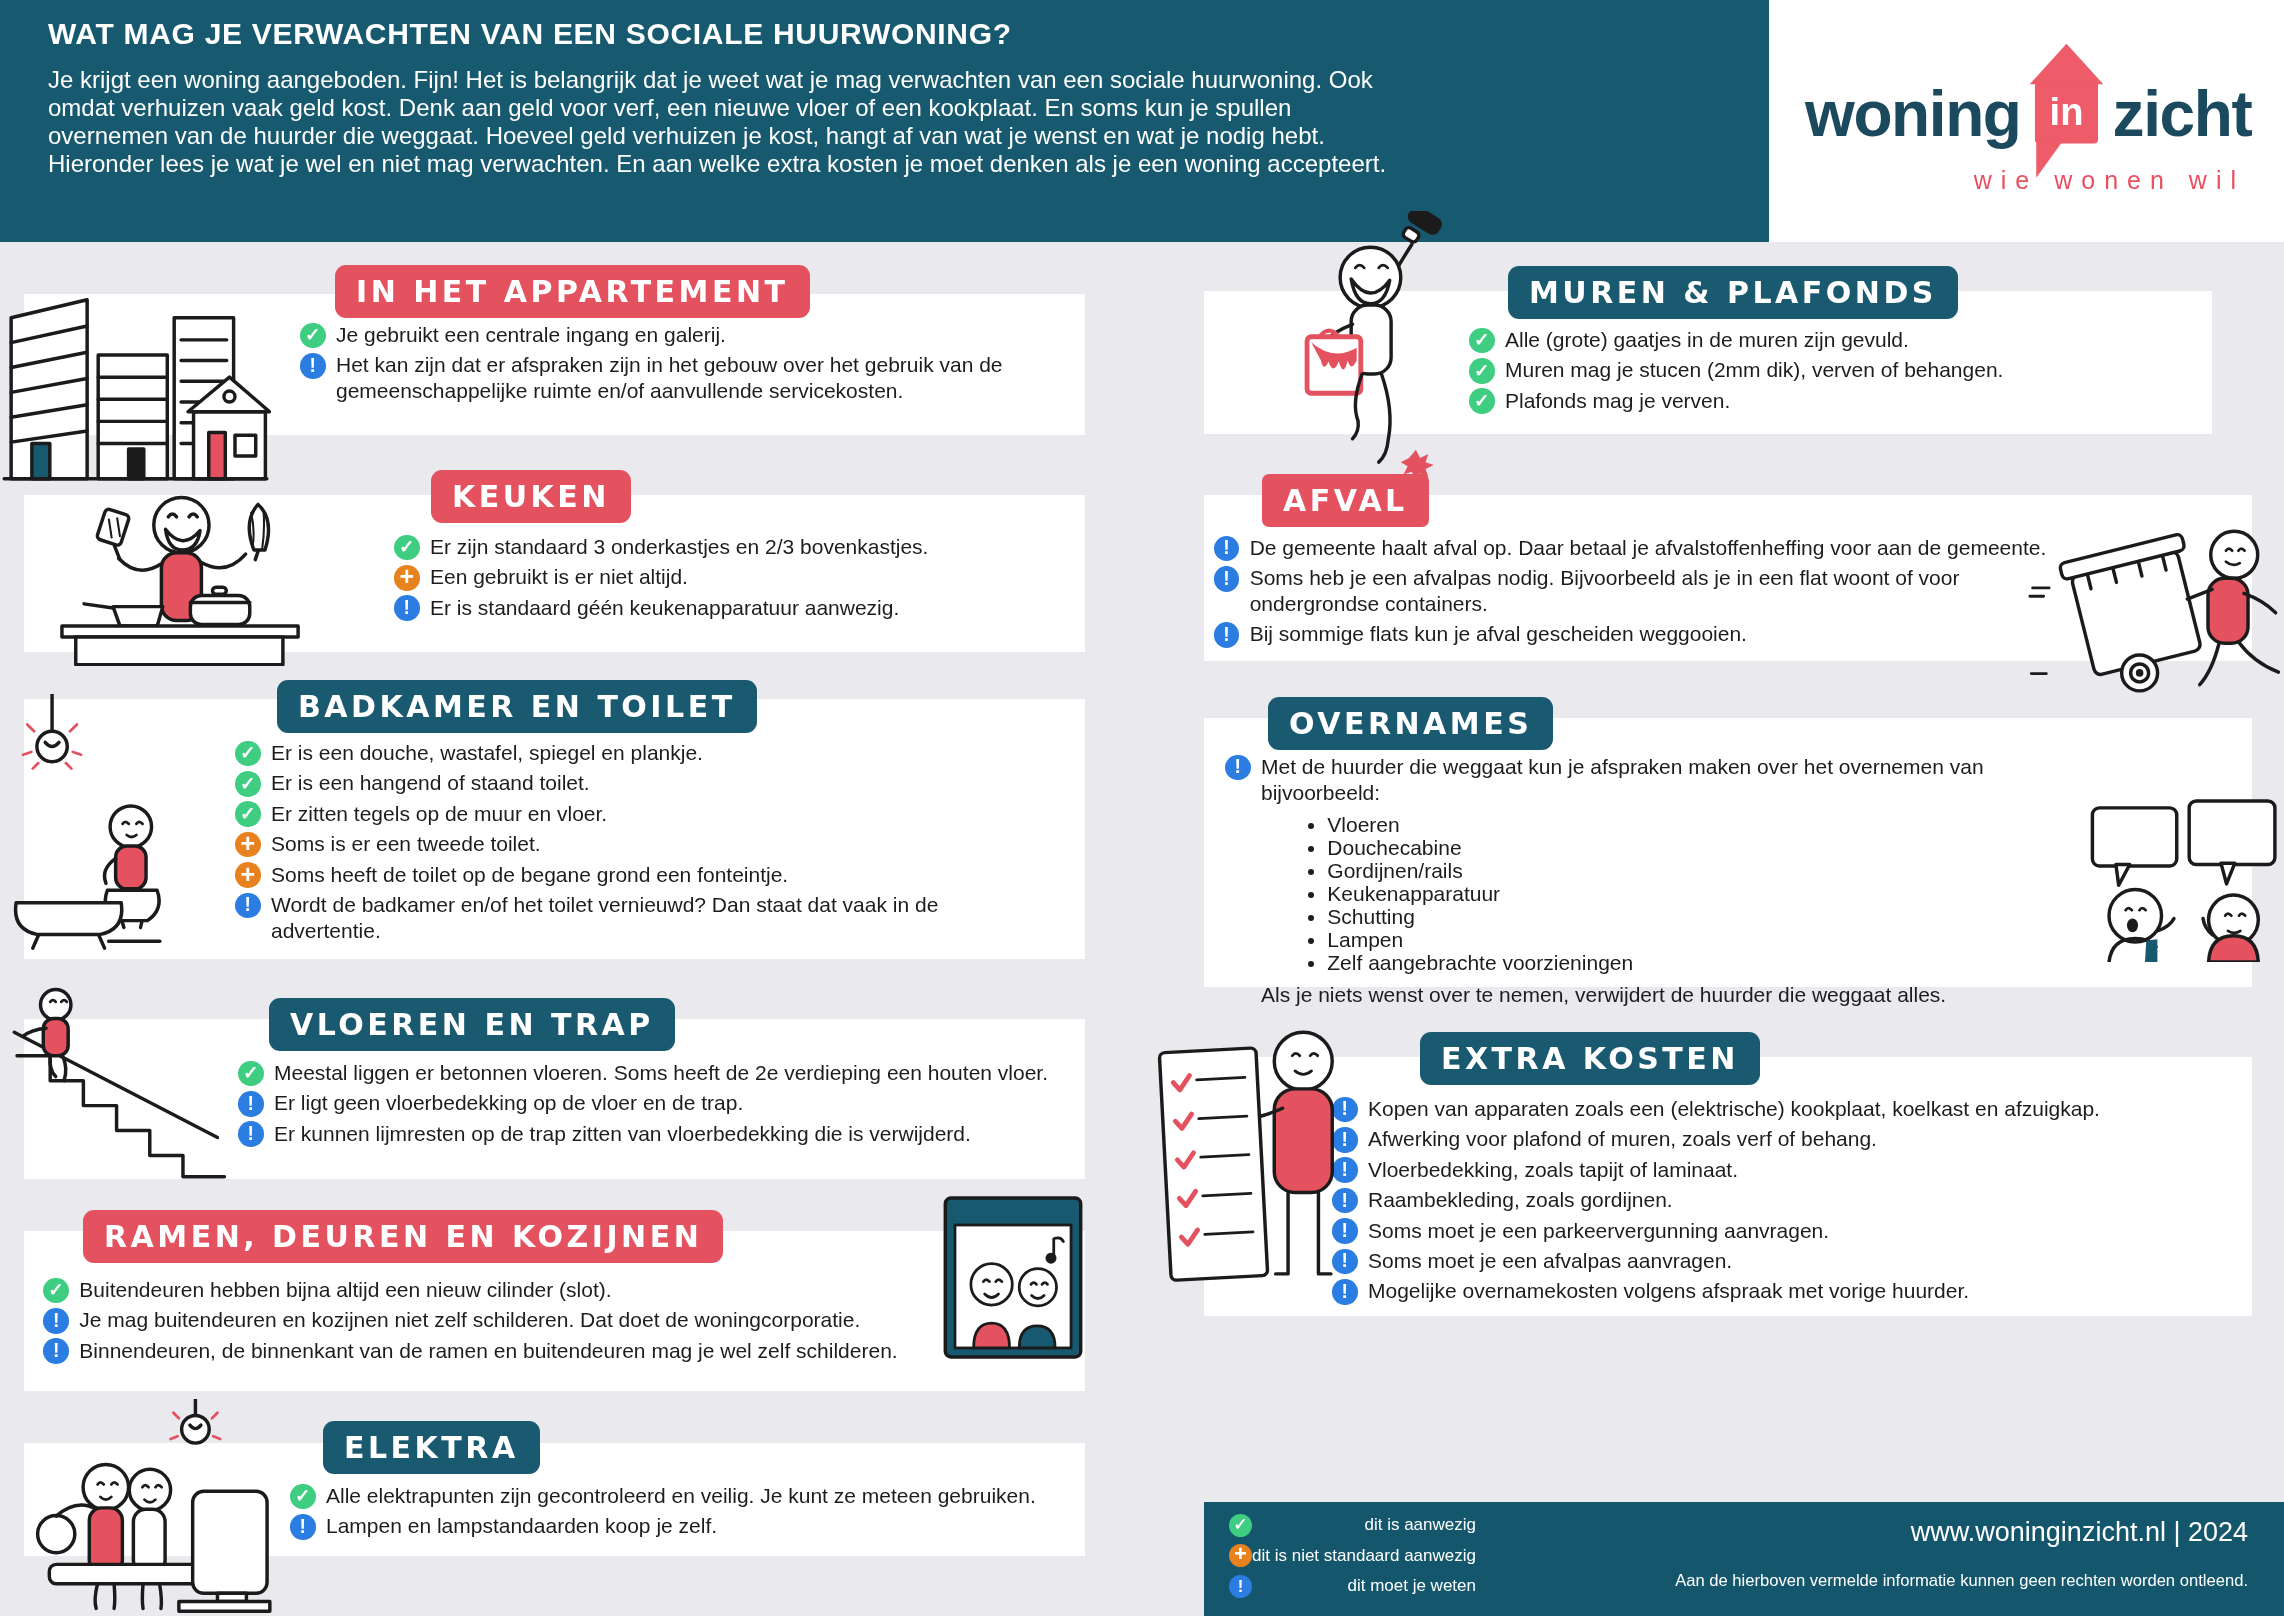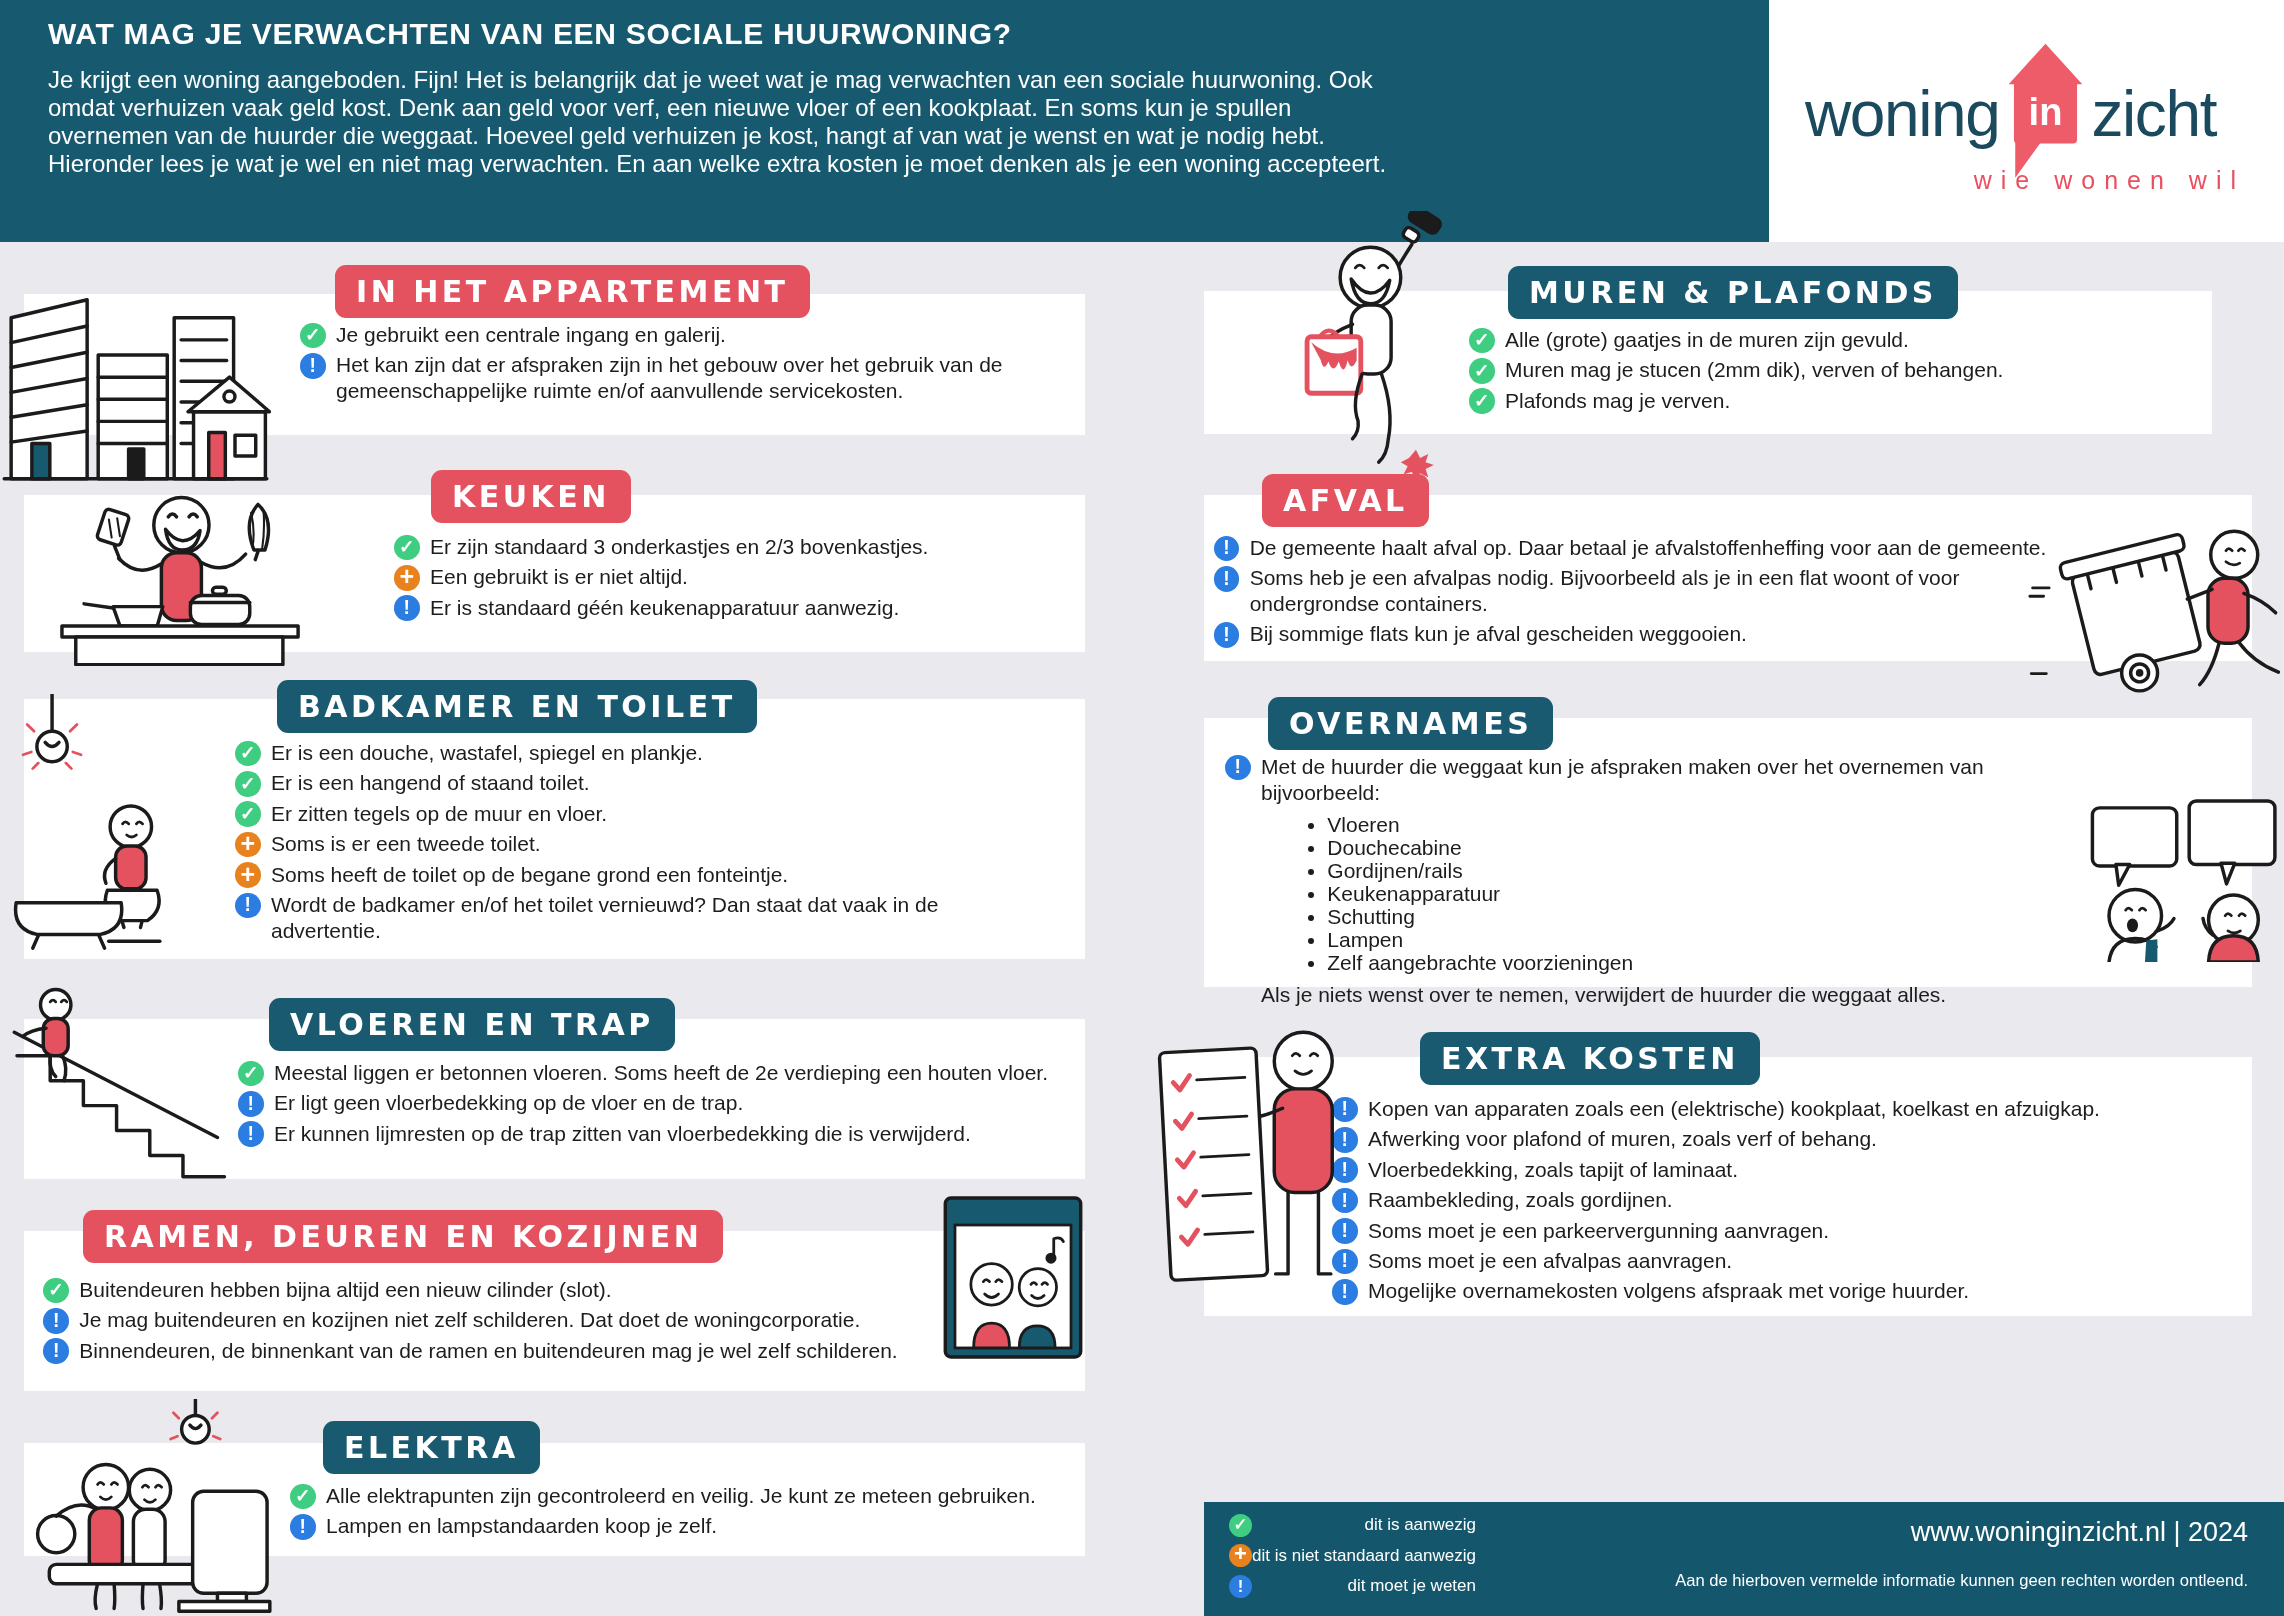--- a/index.html
+++ b/index.html
@@ -5,21 +5,21 @@
   html,body{margin:0;padding:0;}
   body{width:2284px;height:1616px;overflow:hidden;background:#e9e9ee;font-family:"Liberation Sans",sans-serif;color:#1d1d1d;}
   .page{position:relative;width:2284px;height:1616px;background:#e9e9ee;}
 
   
   .header{position:absolute;left:0;top:0;width:1769px;height:242px;background:#175a70;z-index:2;}
   .header-title{position:absolute;left:48px;top:16.6px;font-size:30px;font-weight:bold;color:#fff;letter-spacing:0.7px;}
   .header-intro{position:absolute;left:48px;top:66px;width:1699px;font-size:24px;line-height:28px;color:#fff;font-weight:400;}
   .logo-box{position:absolute;left:1769px;top:0;width:515px;height:242px;background:#ffffff;z-index:2;}
   .logo-row{position:absolute;left:36px;top:55px;display:flex;align-items:center;height:117px;}
-  .logo-word{font-size:64px;font-weight:normal;color:#1b4a5e;letter-spacing:-1.4px;}
+  .logo-word{font-size:64px;font-weight:bold;color:#1b4a5e;letter-spacing:-1.4px;}
   .logo-house{margin:0 5.5px;position:relative;top:-2.8px;}
   .logo-tagline{position:absolute;right:39px;top:166px;color:#e94f5f;font-size:25px;letter-spacing:9px;white-space:nowrap;}
 
   
   .box{position:absolute;background:#ffffff;z-index:1;}
   .chip{position:absolute;z-index:4;color:#fff;font-family:"DejaVu Sans",sans-serif;font-weight:bold;
         font-size:30px;letter-spacing:3.5px;padding:9px 21px;border-radius:11px;white-space:nowrap;}
   .chip-red{background:#e4525f;}
   .chip-teal{background:#1a5a70;}
 
@@ -57,21 +57,21 @@
 
   #box-elektra{left:24px;top:1443px;width:1061px;height:113px;}
   #box-elektra .chip{left:299px;top:-22px;}
   #box-elektra .items{padding:40px 14px 0 266px;}
 
   #box-muren{left:1204px;top:291px;width:1008px;height:143px;}
   #box-muren .chip{left:304px;top:-25px;}
   #box-muren .items{padding:36px 14px 0 265px;}
 
   #box-afval{left:1204px;top:495px;width:1048px;height:166px;}
-  #box-afval .chip{left:58px;top:-21px;}
+  #box-afval .chip{left:58px;top:-21px;border-radius:7px;}
   #box-afval .items{padding:40px 186px 0 9.7px;}
 
   #box-overnames{left:1204px;top:718px;width:1048px;height:269px;}
   #box-overnames .chip{left:64px;top:-21px;}
   #box-overnames .items{padding:36px 173px 0 21px;}
   .bullets{list-style:disc;margin:7px 0 4.1px 104px;padding:0 0 0 19.3px;font-size:21px;line-height:23px;}
   .outro{margin:8.3px 173px 0 57px;font-size:21px;line-height:26px;}
 
   #box-extra{left:1204px;top:1057px;width:1048px;height:259px;}
   #box-extra .chip{left:216px;top:-25px;}

